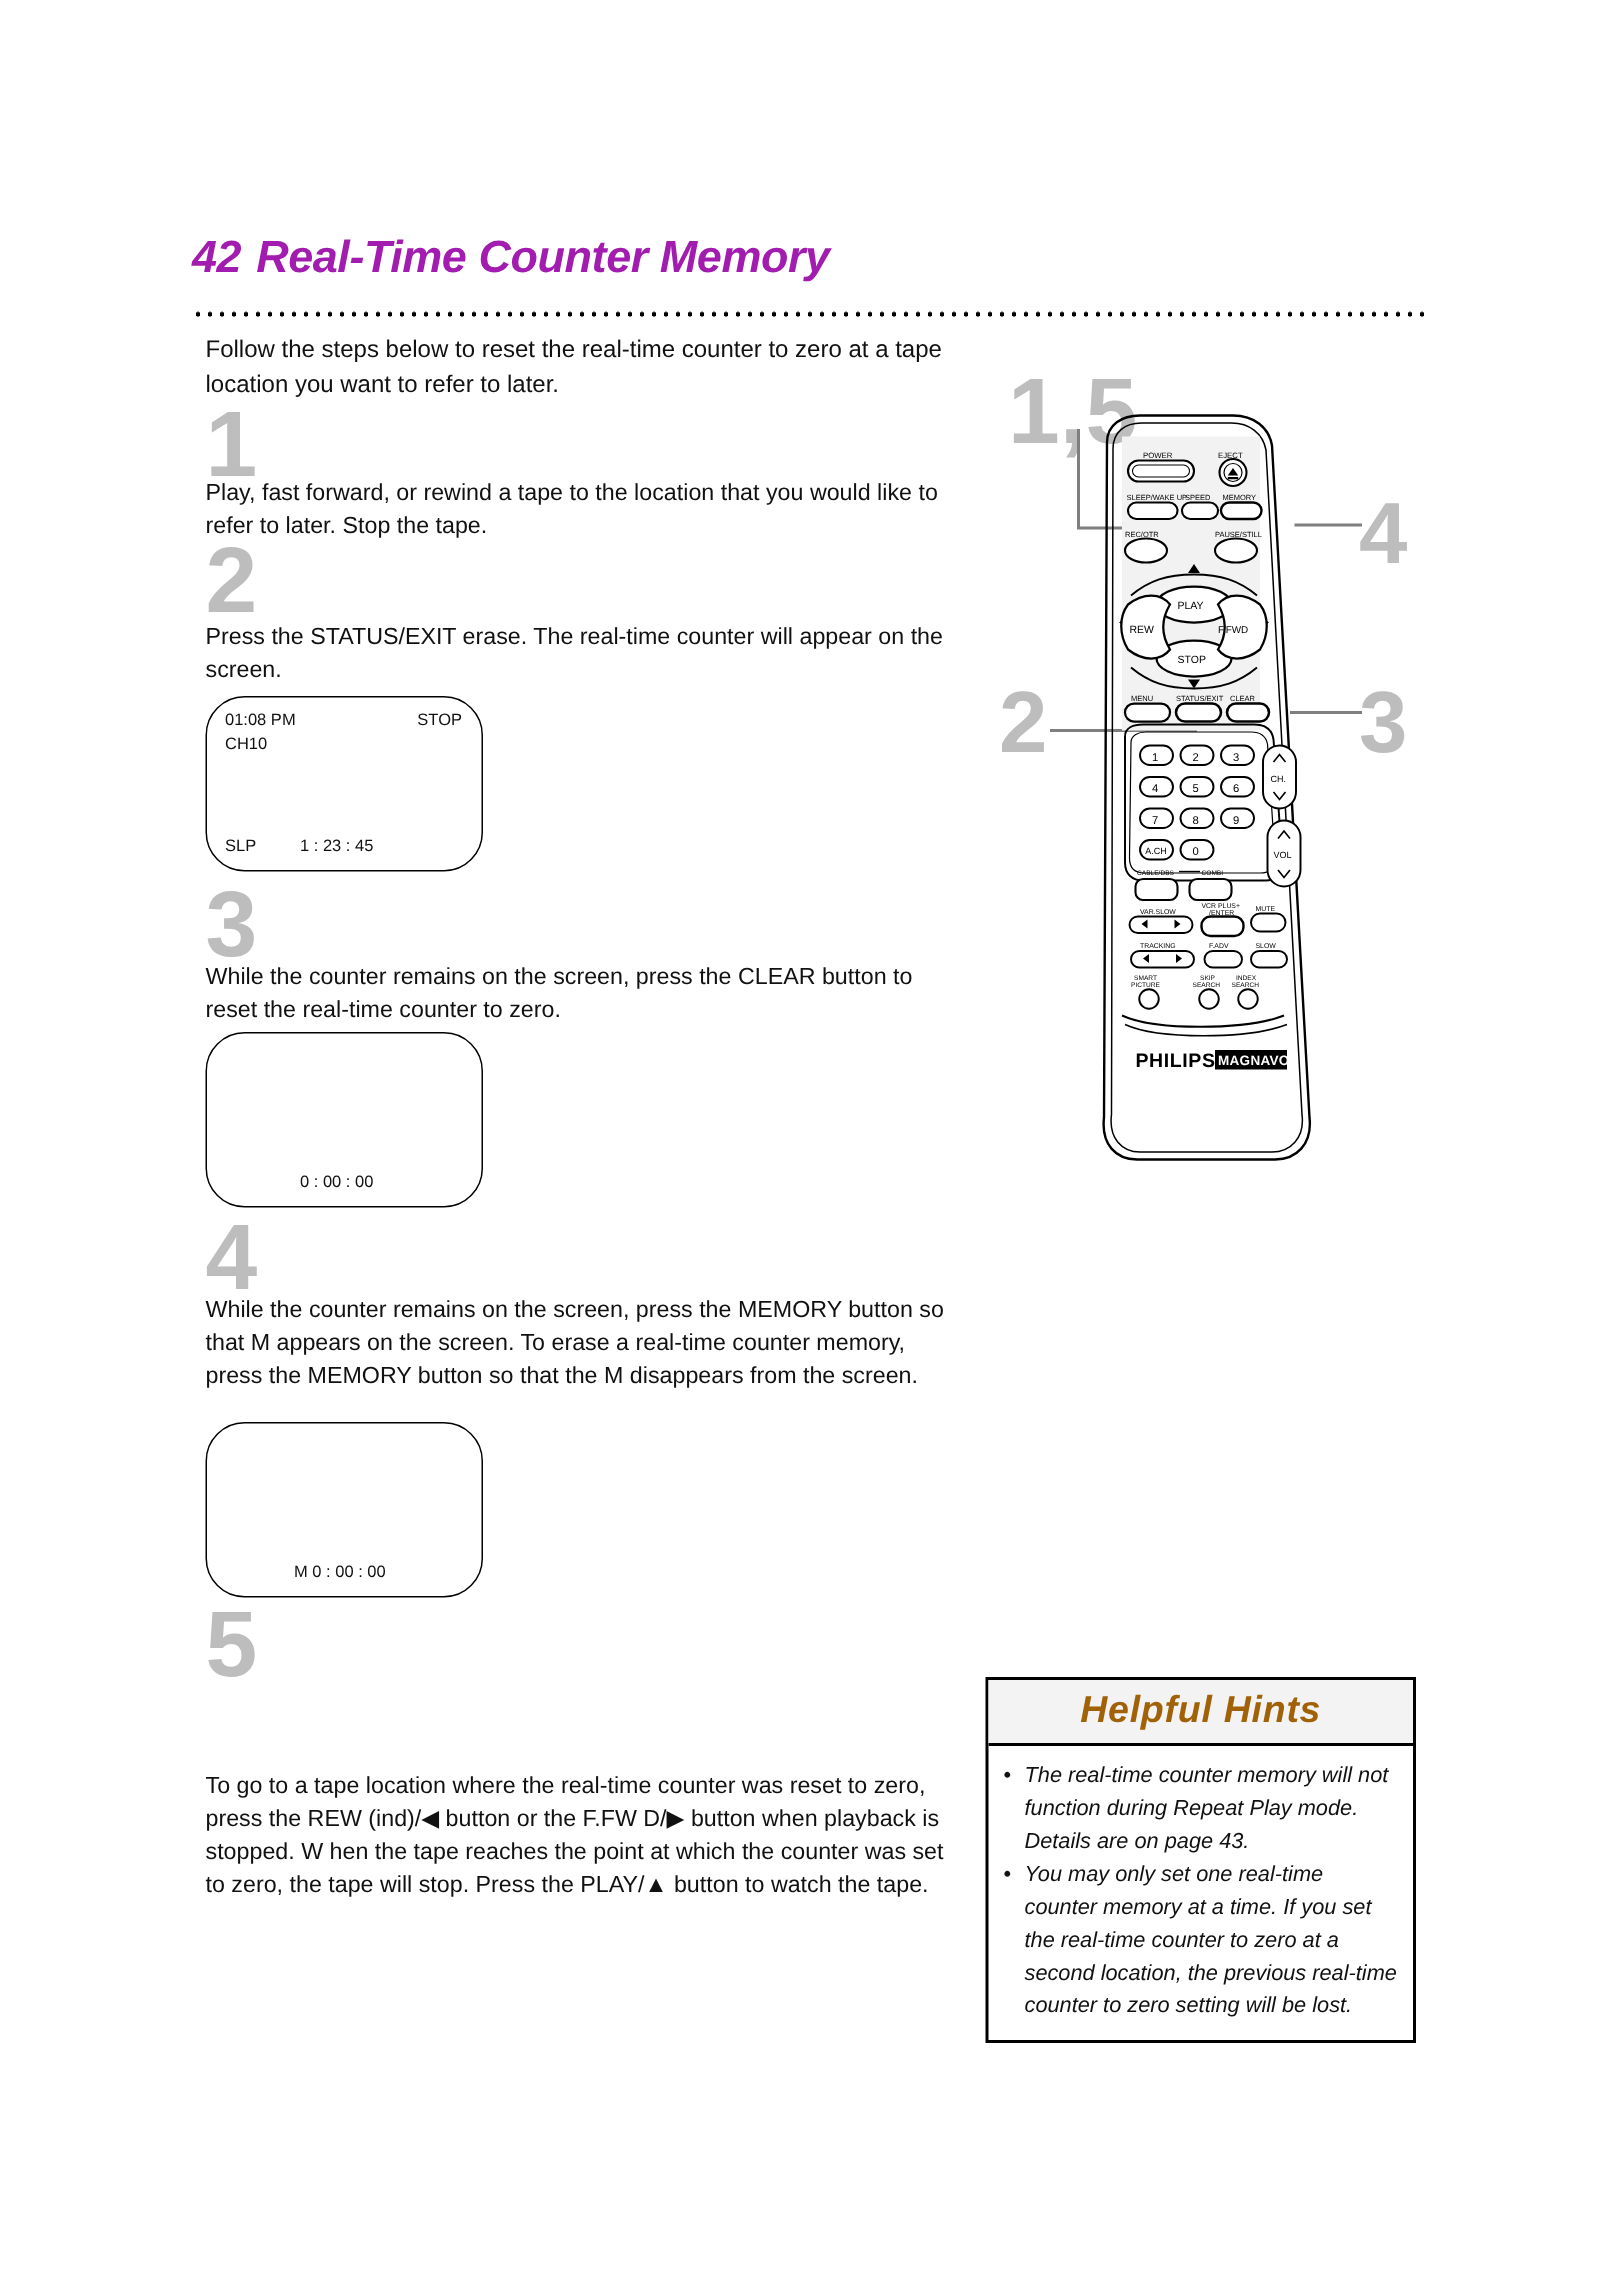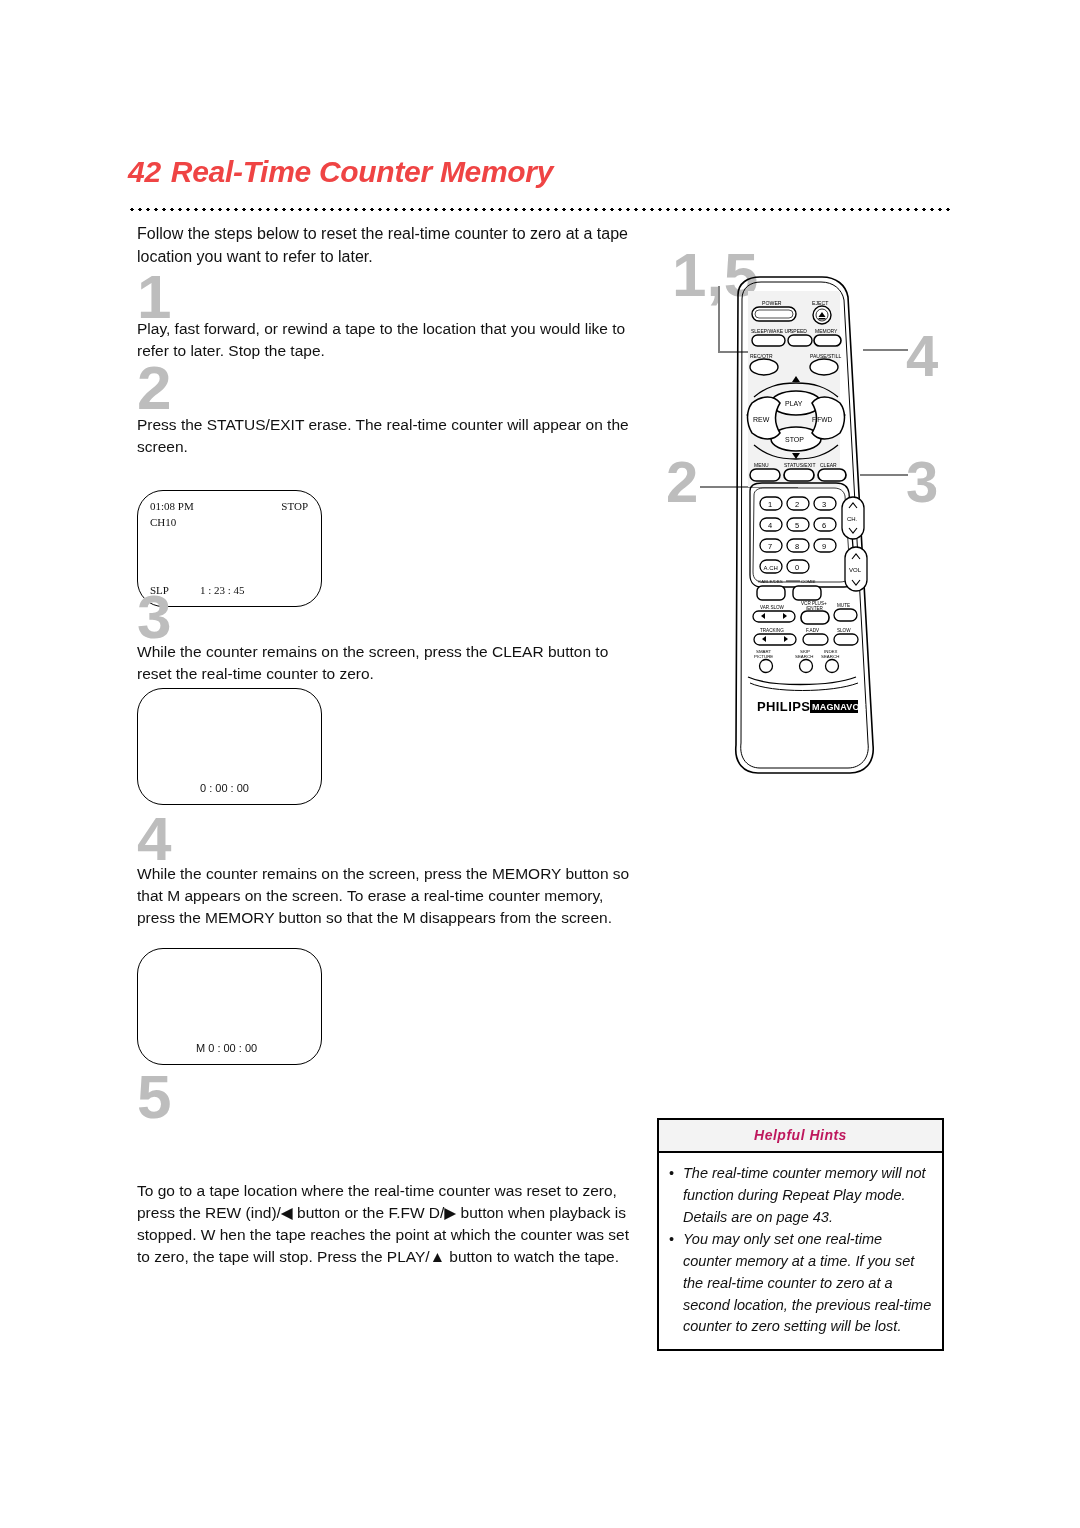--- a/index.html
+++ b/index.html
@@ -7,21 +7,21 @@
     width:1080px;height:1528px;background:#ffffff;
     font-family:"Liberation Sans", sans-serif;
     position:relative;overflow:hidden;
     -webkit-font-smoothing:antialiased;
   }
   .page{position:absolute;inset:0;}
 
   
   .title-row{position:absolute;left:128px;top:155px;width:830px;}
   .page-title{
-    font-size:30px;font-weight:bold;font-style:italic;color:#ef4444;
+    font-size:30px;font-weight:bold;font-style:italic;color:#a21caf;
     letter-spacing:-0.3px;white-space:nowrap;
     font-family:"Liberation Sans", sans-serif;
   }
   .page-num{margin-right:10px;}
   .dotted-rule{
     position:absolute;left:128px;top:207px;width:822px;height:5px;
     background-image:radial-gradient(circle, #000 1.5px, rgba(0,0,0,0) 1.7px);
     background-size:8px 5px;background-repeat:repeat-x;
   }
   .intro{
@@ -55,21 +55,21 @@
   
   .hints{
     position:absolute;left:657px;top:1118px;width:287px;
     border:2.5px solid #000;background:#fff;box-sizing:border-box;
   }
   .hints-head{
     border-bottom:2.5px solid #000;background:#f3f3f3;
     text-align:center;padding:6px 0 7px;
   }
   .hints-head span{
-    font-size:14px;font-weight:bold;font-style:italic;color:#be185d;
+    font-size:25px;font-weight:bold;font-style:italic;color:#a16207;
     letter-spacing:0.5px;
   }
   .hints-body{padding:10px 8px 10px 10px;}
   .hint-li{
     display:flex;font-style:italic;font-size:14.5px;line-height:1.5;color:#111;
     margin-bottom:1px;
   }
   .hint-bullet{width:14px;flex:0 0 14px;font-style:normal;}
   .hint-txt{flex:1;}
 
@@ -101,21 +101,21 @@
   <div class="stepnum" style="left:137px;top:272px;">1</div>
   <div class="steptext" style="top:318px;">
     <b>Play, fast forward, or rewind a tape to the location that you would like to refer to later.  Stop the tape.</b><span></span>
   </div>
 
   <div class="stepnum" style="left:137px;top:363px;">2</div>
   <div class="steptext" style="top:414px;">
     <b>Press the STATUS/EXIT erase.</b><span> The real-time counter will appear on the screen.</span>
   </div>
 
-  <div class="tv" style="left:137px;top:490px;font-family:Liberation Serif, serif;">
+  <div class="tv" style="left:137px;top:464px;">
     <div class="ln tl">01:08 PM</div>
     <div class="ln tr">STOP</div>
     <div class="ln tl2">CH10</div>
     <div class="ln bl">SLP</div>
     <div class="ln bc">1 : 23 : 45</div>
   </div>
 
   <div class="stepnum" style="left:137px;top:592px;">3</div>
   <div class="steptext" style="top:641px;">
     <b>While the counter remains on the screen, press the CLEAR button to reset the real-time counter to zero.</b><span></span>

